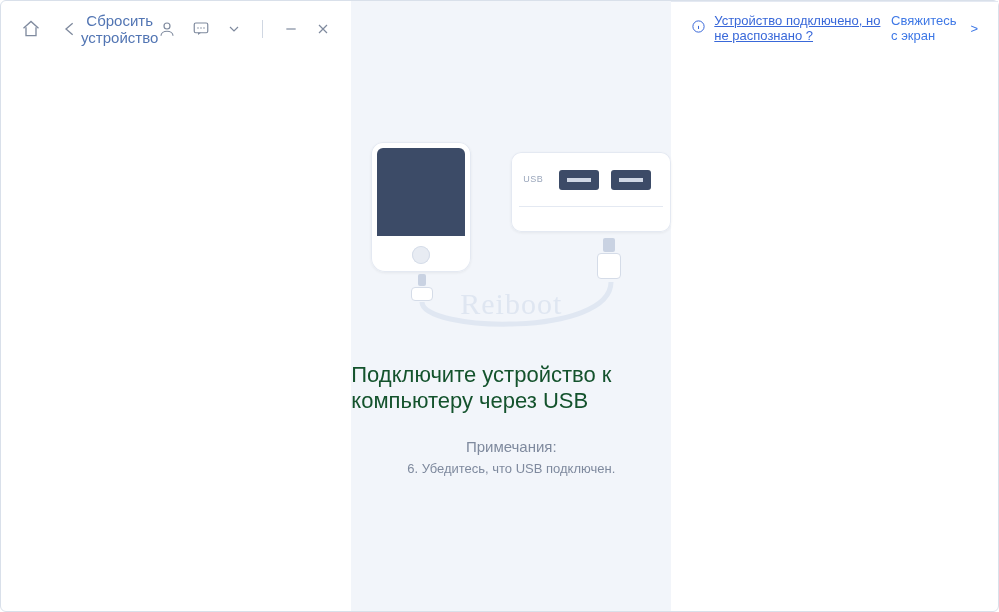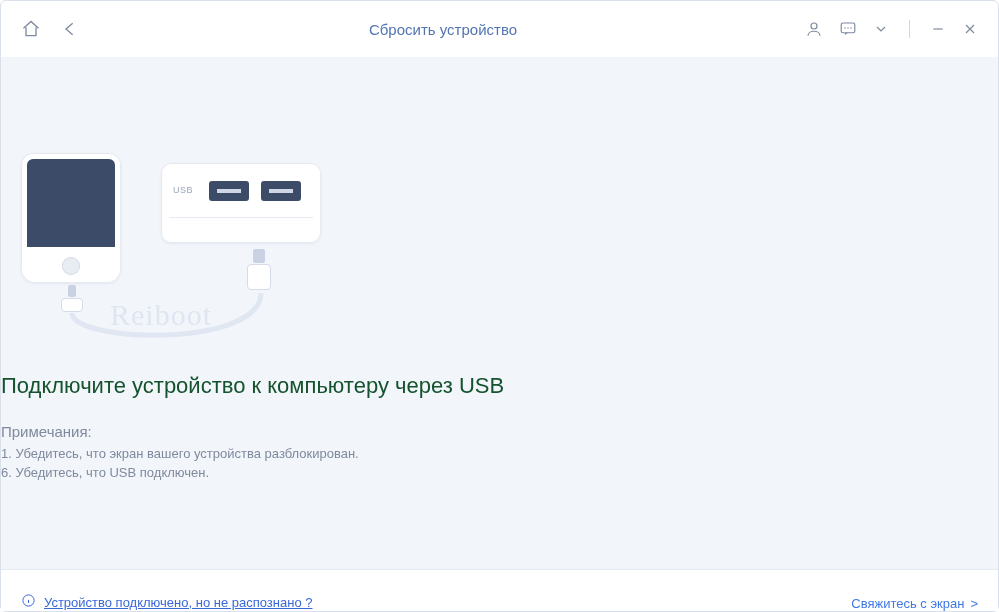--- a/index.html
+++ b/index.html
@@ -1,24 +1,24 @@
 <!DOCTYPE html>
 <html><head>
 <meta charset="utf-8">
 <style>
   * { margin: 0; padding: 0; box-sizing: border-box; }
   html, body { width: 999px; height: 612px; font-family: "Segoe UI", Arial, sans-serif; background: #fff; overflow: hidden; }
-  .window { width: 999px; height: 612px; border: 1px solid #d9e0ea; border-radius: 6px; display: flex; flex-direction: column; background: #fff; }
+  .window { width: 999px; height: 612px; border: 1px solid #d9e0ea; border-radius: 6px; display: flex; flex-direction: row; background: #fff; }
   .titlebar { height: 56px; display: flex; align-items: center; padding: 0 20px; }
   .left-controls { display: flex; align-items: center; gap: 20px; }
   .title-center { flex: 1; text-align: center; color: #5275b3; font-size: 15px; }
   .right-controls { display: flex; align-items: center; gap: 16px; }
   .sep { width: 1px; height: 18px; background: #d0d7e2; margin: 0 4px; }
   .icon-btn { display: inline-flex; align-items: center; justify-content: center; cursor: pointer; color: #7f8a9e; }
-  .content { flex: 1; background: #f2f5fa; display: flex; flex-direction: column; justify-content: center; padding-top: 10px; }
+  .content { flex: 1; background: #f2f5fa; display: flex; flex-direction: column; align-items: center; justify-content: center; padding-top: 10px; }
   .illustration { width: 320px; height: 190px; position: relative; margin-bottom: 30px; }
   .phone { position: absolute; left: 20px; top: 0; width: 100px; height: 130px; background: #fff; border-radius: 12px 12px 14px 14px; box-shadow: inset 0 0 0 1px #e4e9f2, 0 1px 3px rgba(0,0,0,0.06); }
   .phone-screen { position: absolute; top: 6px; left: 6px; right: 6px; height: 88px; background: #3c4b67; border-radius: 6px 6px 0 0; }
   .phone-home { position: absolute; bottom: 8px; left: 50%; transform: translateX(-50%); width: 18px; height: 18px; border-radius: 50%; background: #e8ecf3; box-shadow: inset 0 0 0 1px #d5dce8; }
   .phone-plug { position: absolute; left: 60px; top: 132px; width: 22px; height: 28px; }
   .plug-head { width: 8px; height: 12px; background: #c9d2e2; border-radius: 2px; margin: 0 auto; }
   .plug-body { width: 22px; height: 14px; background: #fff; border: 1px solid #d5dce8; border-radius: 4px; margin-top: 1px; }
   .hub { position: absolute; right: 0; top: 10px; width: 160px; height: 80px; background: #fff; border-radius: 10px; box-shadow: inset 0 0 0 1px #e4e9f2, 0 1px 3px rgba(0,0,0,0.06); }
   .hub-label { position: absolute; top: 22px; left: 12px; font-size: 9px; color: #9aa6bb; letter-spacing: 0.5px; }
   .usb-port { position: absolute; top: 18px; width: 40px; height: 20px; background: #3c4b67; border-radius: 3px; }
@@ -115,21 +115,20 @@
       </div>
       <div class="hub-plug">
         <div class="plug-head"></div>
           <div class="plug-body"></div>
       </div>
       <div class="watermark">Reiboot</div>
     </div>
 
     <div class="heading">Подключите устройство к компьютеру через USB</div>
     <div class="notes-label">Примечания:</div>
-    <div class="note-line">1. Убедитесь, что экран вашего устройства разблокирован.</div>
     <div class="note-line">6. Убедитесь, что USB подключен.</div>
   </div>
 
   <div class="footer">
     <div class="footer-left">
       <span>
         <svg width="15" height="15" viewBox="0 0 24 24" fill="none" stroke="#3968d9" stroke-width="1.6">
           <circle cx="12" cy="12" r="9"></circle>
             <path d="M12 8h.01M12 11v5"></path>
         </svg>

